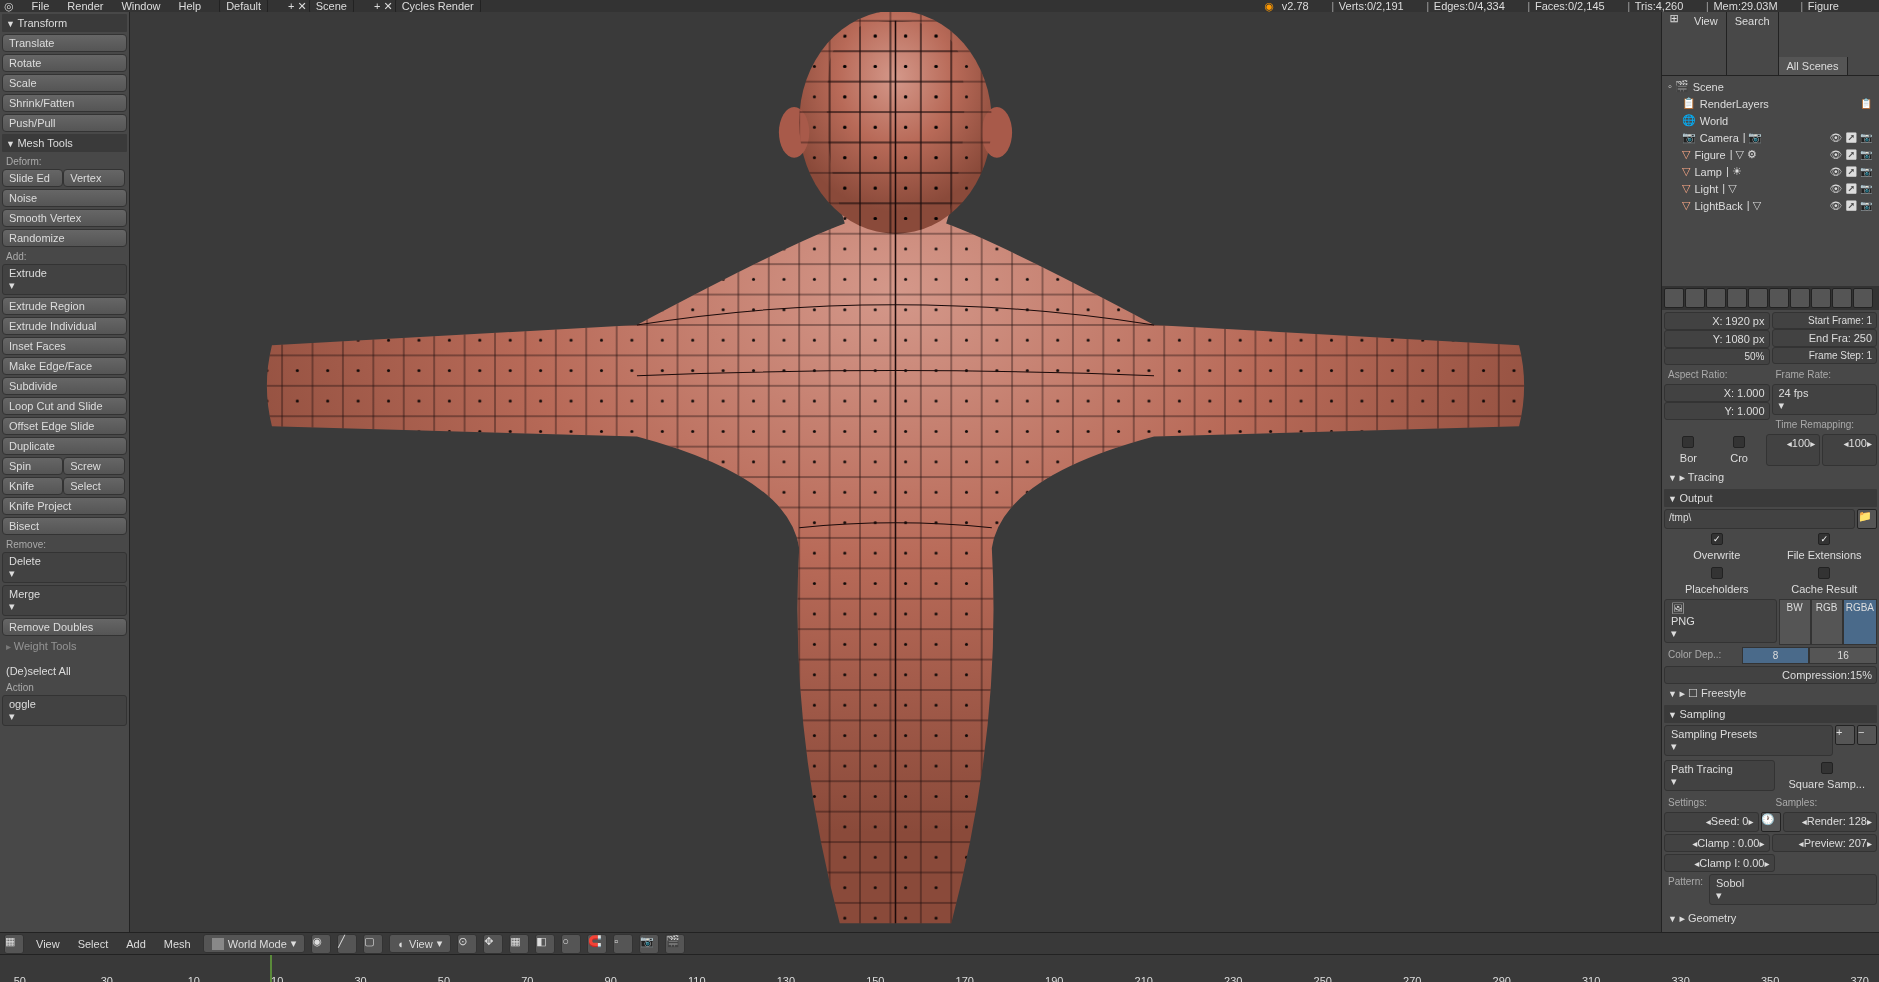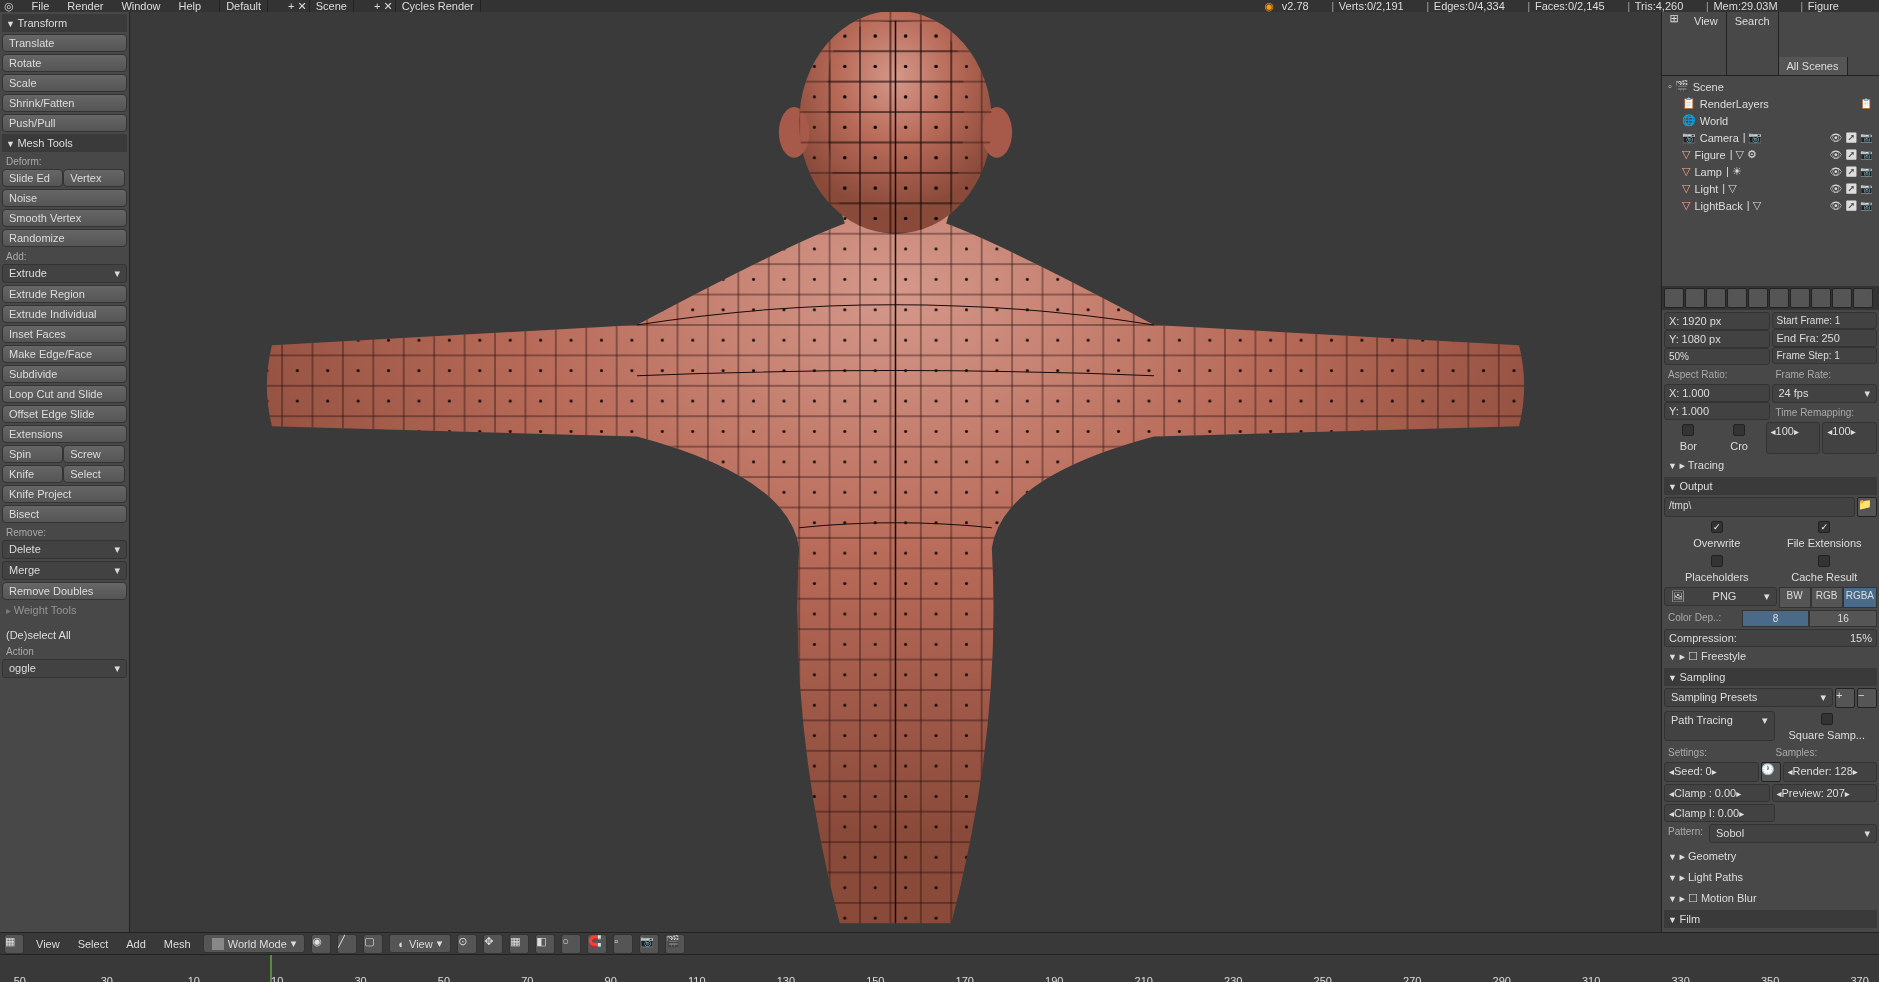--- a/index.html
+++ b/index.html
@@ -21,38 +21,38 @@
 .tabs { display: flex; border-bottom: 1px solid #222; }
 .tab { padding: 3px 8px; cursor: pointer; border-right: 1px solid #222; }
 .tab.active { background: #555; margin-top: 45px; }
 .outliner { height: 210px; overflow: auto; padding: 2px; }
 .oitem { padding: 2px 4px 2px 18px; display: flex; align-items: center; gap: 4px; cursor: pointer; }
 .oitem .eye { margin-left: auto; font-size: 10px; }
 .iconrow { display: flex; gap: 1px; padding: 2px; background: #333; }
 .iconbtn { width: 20px; height: 20px; background: #555; border: 1px solid #222; border-radius: 2px; cursor: pointer; }
 .props { flex: 1; overflow: auto; padding: 2px; }
 .row { display: flex; gap: 2px; margin-bottom: 2px; }
-.num { background: #424242; border: 1px solid #333; border-radius: 3px; padding: 2px 4px; flex: 1; text-align: left; font-size: 10px; }
+.num { background: #424242; border: 1px solid #333; border-radius: 3px; padding: 2px 4px; flex: 1; text-align: right; font-size: 10px; }
 .chk { display: flex; align-items: center; gap: 4px; padding: 2px; flex-direction: column; }
 .chk .box { width: 12px; height: 12px; background: #333; border: 1px solid #222; border-radius: 2px; }
 .chk .box.on::after { content: "✓"; font-size: 9px; display: block; text-align: center; color: #fff; line-height: 10px; }
 .toggle { display: flex; }
 .toggle > div { flex: 1; background: #555; border: 1px solid #333; padding: 2px; text-align: center; font-size: 10px; cursor: pointer; }
 .toggle > div.active { background: #4a6a8a; }
 .bottombar { height: 22px; background: #393939; border-top: 1px solid #222; display: flex; align-items: center; padding: 0 4px; gap: 6px; }
 .bottombar .item { padding: 2px 6px; cursor: pointer; font-size: 11px; }
 .mode { background: #555; border: 1px solid #333; border-radius: 3px; padding: 2px 8px; display: flex; align-items: center; gap: 4px; }
 .mode .cube { width: 12px; height: 12px; background: #888; }
 .ibtn { width: 20px; height: 20px; background: #555; border: 1px solid #333; border-radius: 3px; cursor: pointer; }
 .timeline { height: 38px; background: #393939; border-top: 1px solid #222; position: relative; }
 .timeline .ruler { display: flex; justify-content: space-between; padding: 20px 10px 0; font-size: 9px; color: #888; }
 .timeline .cursor { position: absolute; left: 270px; top: 0; bottom: 0; width: 2px; background: #5a8a3a; }
 .opsection { padding-top: 8px; }
 .opsection .h { padding: 3px 4px; font-size: 11px; }
-.droplike { background: #424242; border: 1px solid #333; border-radius: 3px; padding: 2px 6px; display: flex; justify-content: space-between; cursor: pointer; margin-bottom: 2px; }
+.droplike { background: #424242; border: 1px solid #333; border-radius: 3px; padding: 2px 6px; display: flex; justify-content: space-between; cursor: pointer; margin-bottom: 2px; flex-direction: column; }
 svg.humanmesh { width: 100%; height: 100%; }
 </style>
 </head>
 <body>
 
 <div class="topbar">
   <span>◎</span>
   <span>File</span>
   <span>Render</span>
   <span>Window</span>
@@ -94,21 +94,21 @@
         <span>Extrude</span>
         <span>▾</span>
       </div>
     <div class="btn">Extrude Region</div>
     <div class="btn">Extrude Individual</div>
     <div class="btn">Inset Faces</div>
     <div class="btn">Make Edge/Face</div>
     <div class="btn">Subdivide</div>
     <div class="btn">Loop Cut and Slide</div>
     <div class="btn">Offset Edge Slide</div>
-    <div class="btn">Extensions</div>
+    <div class="btn">Duplicate</div>
     <div><div class="btn half">Spin</div><div class="btn half">Screw</div></div>
     <div><div class="btn half">Knife</div><div class="btn half">Select</div></div>
     <div class="btn">Knife Project</div>
     <div class="btn">Bisect</div>
     <div class="label">Remove:</div>
     <div class="droplike">
         <span>Delete</span>
         <span>▾</span>
       </div>
     <div class="droplike">

